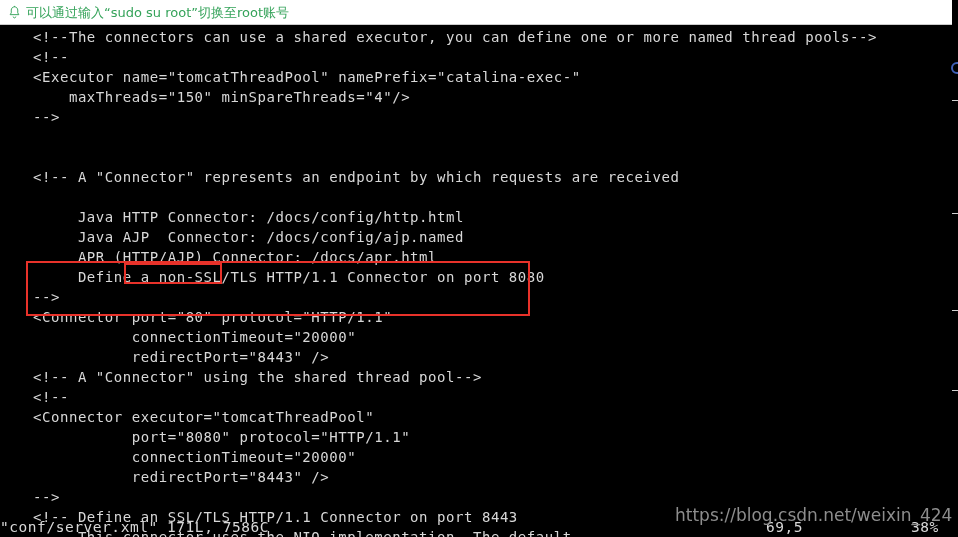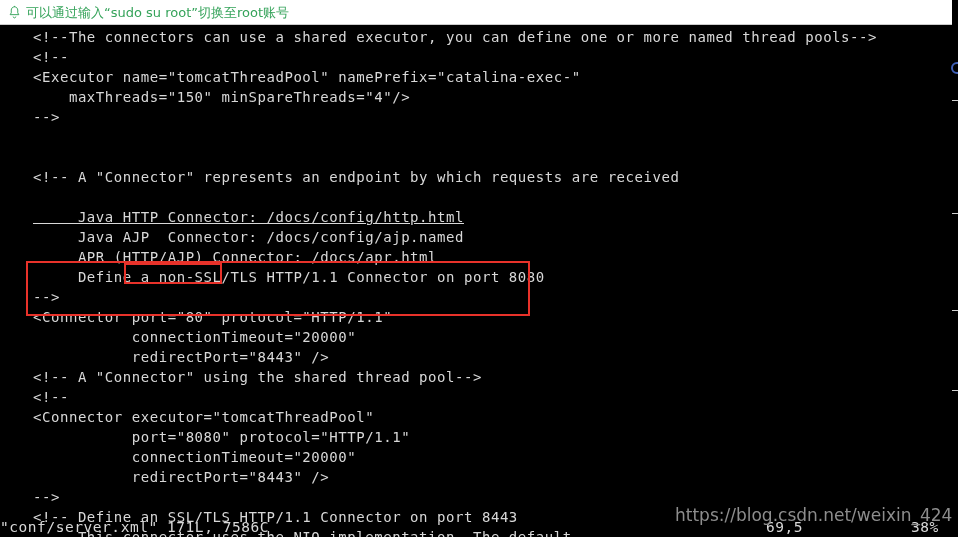--- a/index.html
+++ b/index.html
@@ -183,21 +183,21 @@
 
     <div id="code-area">
         <div class="code-line" style="top: 2px;">&lt;!--The connectors can use a shared executor, you can define one or more named thread pools--&gt;</div>
         <div class="code-line" style="top: 22px;">&lt;!--</div>
         <div class="code-line" style="top: 42px;">&lt;Executor name="tomcatThreadPool" namePrefix="catalina-exec-"</div>
         <div class="code-line" style="top: 62px;">    maxThreads="150" minSpareThreads="4"/&gt;</div>
         <div class="code-line" style="top: 82px;">--&gt;</div>
         <div class="code-line" style="top: 102px;"></div>
         <div class="code-line" style="top: 122px;"></div>
         <div class="code-line" style="top: 142px;">&lt;!-- A "Connector" represents an endpoint by which requests are received</div>
-        <div class="code-line" style="top: 182px; text-decoration: underline;">     Java HTTP Connector: /docs/config/http.html</div>
+        <div class="code-line" style="top: 182px;">     Java HTTP Connector: /docs/config/http.html</div>
         <div class="code-line" style="top: 202px;">     Java AJP  Connector: /docs/config/ajp.named</div>
         <div class="code-line" style="top: 222px;">     APR (HTTP/AJP) Connector: /docs/apr.html</div>
         <div class="code-line" style="top: 242px;">     Define a non-SSL/TLS HTTP/1.1 Connector on port 8080</div>
         <div class="code-line" style="top: 262px;">--&gt;</div>
         <div class="code-line" style="top: 282px;">&lt;Connector port="80" protocol="HTTP/1.1"</div>
         <div class="code-line" style="top: 302px;">           connectionTimeout="20000"</div>
         <div class="code-line" style="top: 322px;">           redirectPort="8443" /&gt;</div>
         <div class="code-line" style="top: 342px;">&lt;!-- A "Connector" using the shared thread pool--&gt;</div>
         <div class="code-line" style="top: 362px;">&lt;!--</div>
         <div class="code-line" style="top: 382px;">&lt;Connector executor="tomcatThreadPool"</div>

